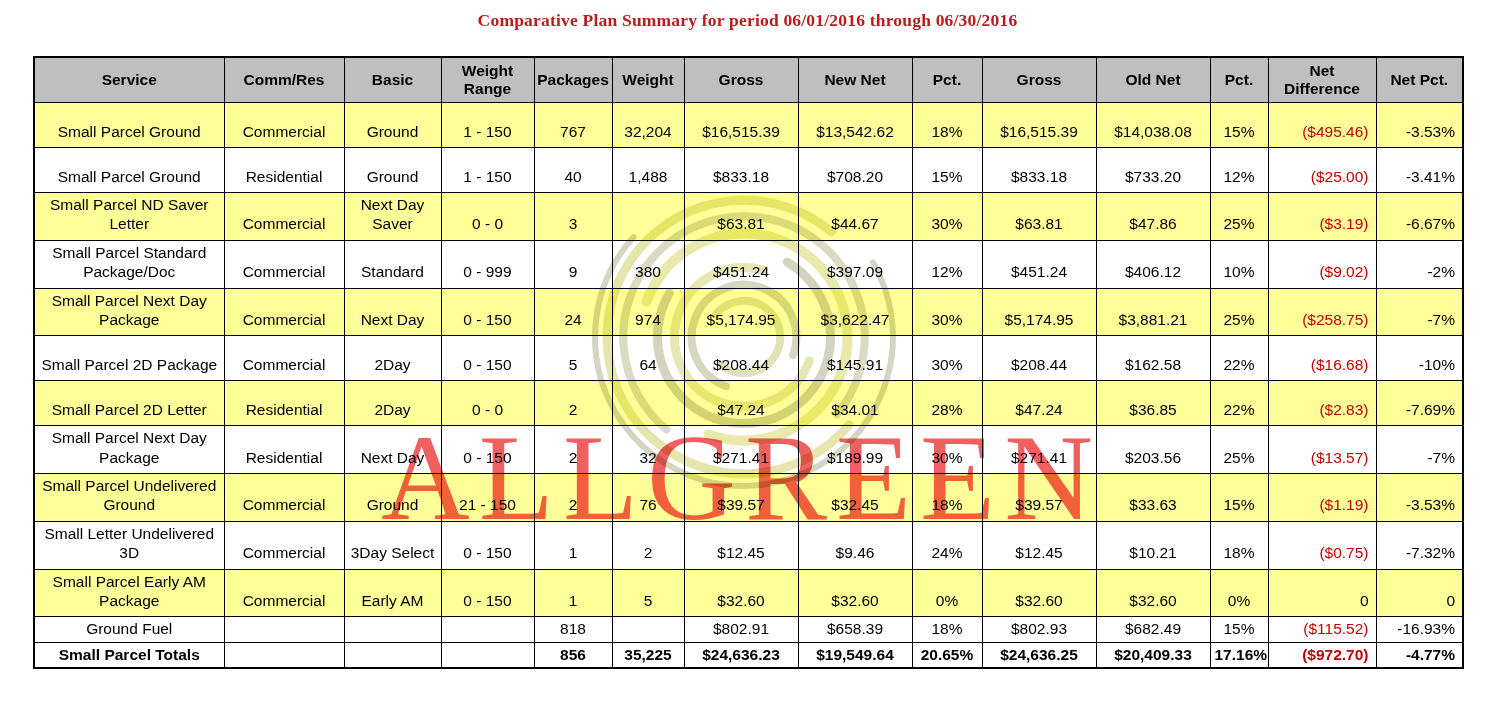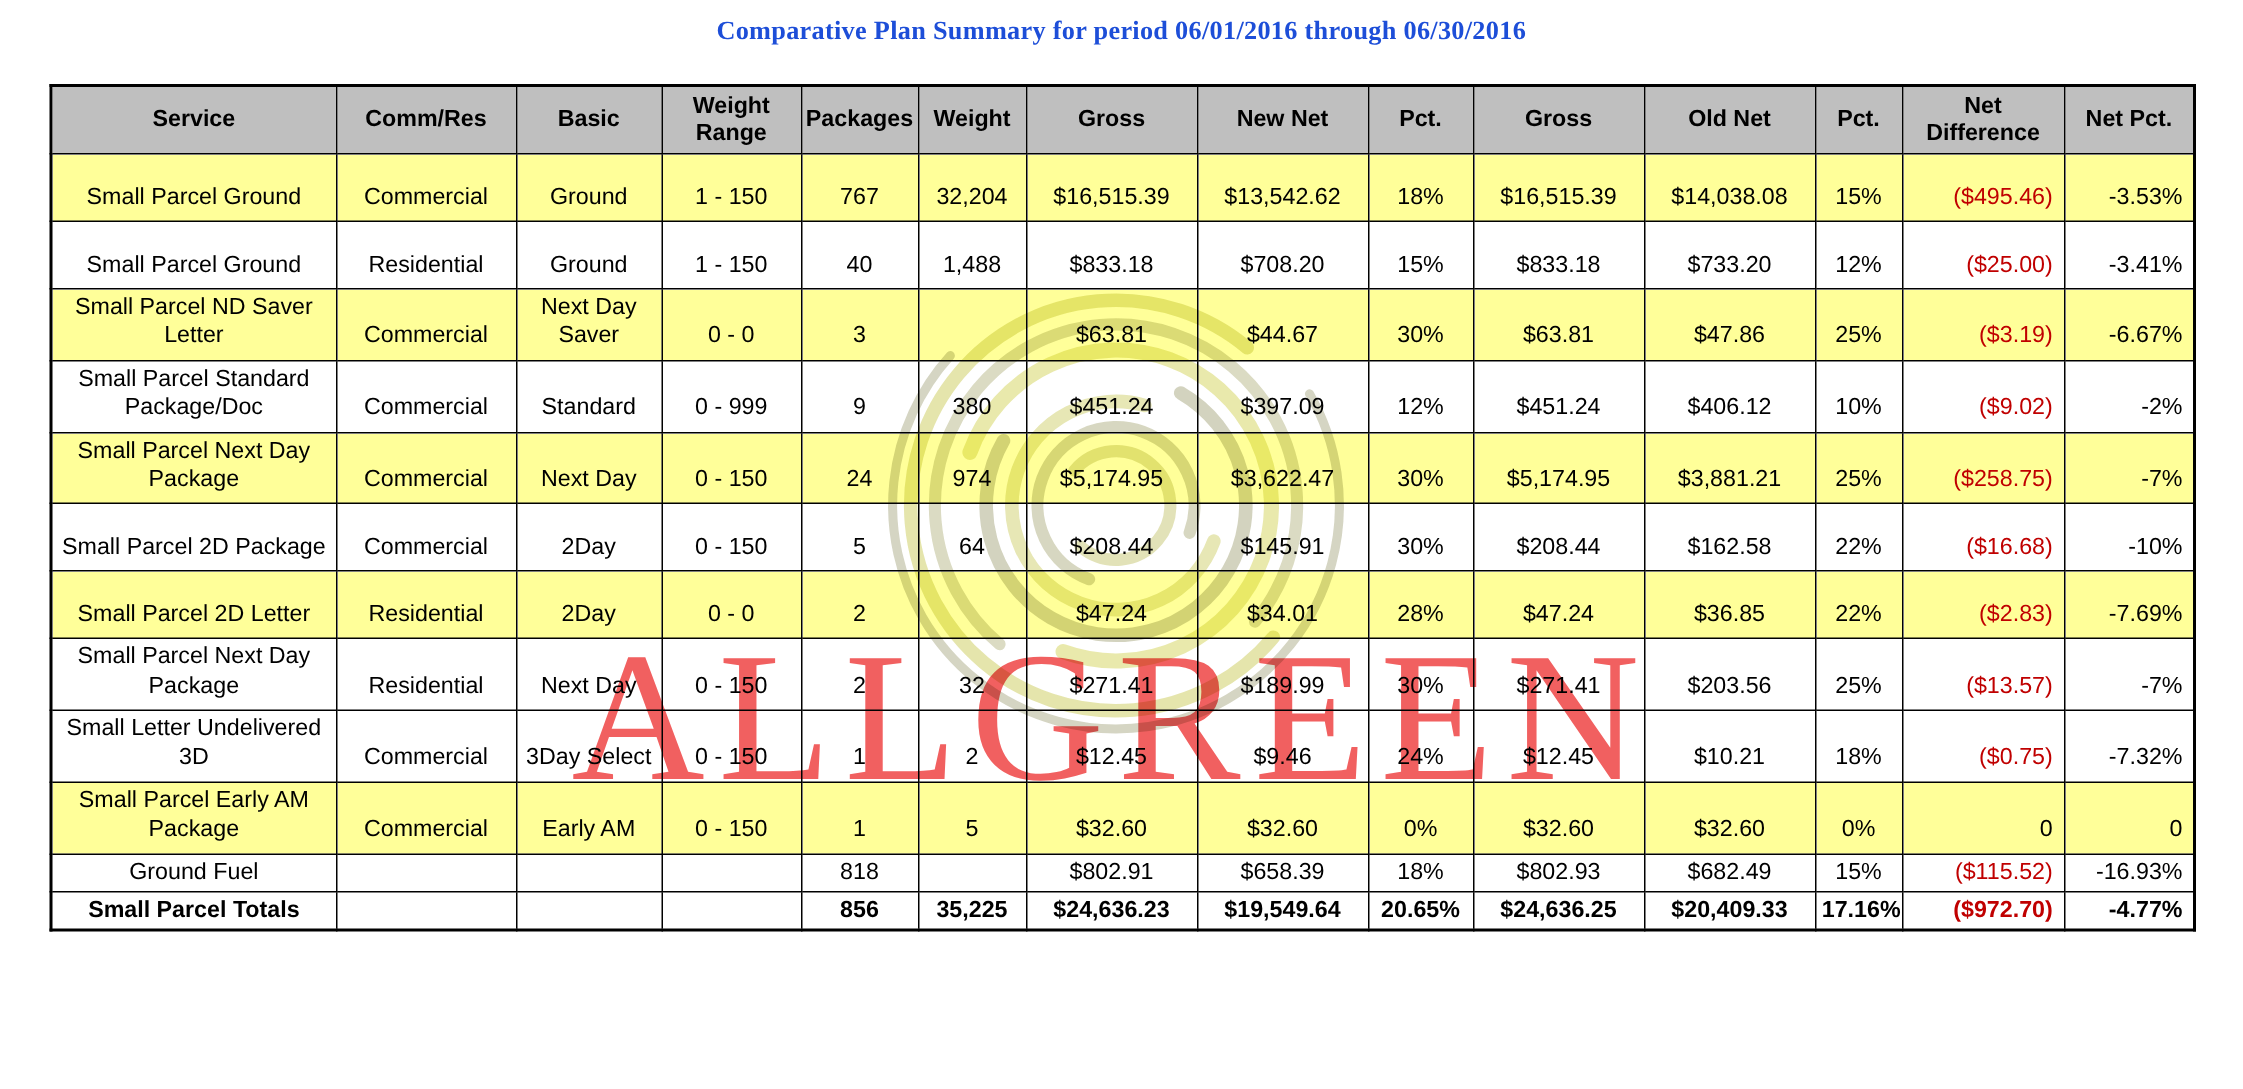--- a/index.html
+++ b/index.html
@@ -7,21 +7,21 @@
     width:1495px; height:726px;
     background:#ffffff;
     font-family:"Liberation Sans", sans-serif;
     position:relative; overflow:hidden;
   }
   .title {
     text-align:center;
     font-family:"Liberation Serif", serif;
     font-weight:bold;
     font-size:17.5px;
-    color:#1d4ed8;
+    color:#b91c1c;
     margin-top:10px;
     letter-spacing:0.2px;
   }
   table.report {
     border-collapse:collapse;
     table-layout:fixed;
     width:1429px;
     margin:25px 0 0 33px;
     border:2.5px solid #000;
   }
@@ -229,20 +229,36 @@
         <td class="col5">32</td>
         <td class="col6">$271.41</td>
         <td class="col7">$189.99</td>
         <td class="col8">30%</td>
         <td class="col9">$271.41</td>
         <td class="col10">$203.56</td>
         <td class="col11">25%</td>
         <td class="col12 neg">($13.57)</td>
         <td class="col13">-7%</td>
       </tr>
+      <tr class="tall shaded">
+        <td class="col0">Small Parcel Undelivered Ground</td>
+        <td class="col1">Commercial</td>
+        <td class="col2">Ground</td>
+        <td class="col3">21 - 150</td>
+        <td class="col4">2</td>
+        <td class="col5">76</td>
+        <td class="col6">$39.57</td>
+        <td class="col7">$32.45</td>
+        <td class="col8">18%</td>
+        <td class="col9">$39.57</td>
+        <td class="col10">$33.63</td>
+        <td class="col11">15%</td>
+        <td class="col12 neg">($1.19)</td>
+        <td class="col13">-3.53%</td>
+      </tr>
       <tr class="tall">
         <td class="col0">Small Letter Undelivered 3D</td>
         <td class="col1">Commercial</td>
         <td class="col2">3Day Select</td>
         <td class="col3">0 - 150</td>
         <td class="col4">1</td>
         <td class="col5">2</td>
         <td class="col6">$12.45</td>
         <td class="col7">$9.46</td>
         <td class="col8">24%</td>

